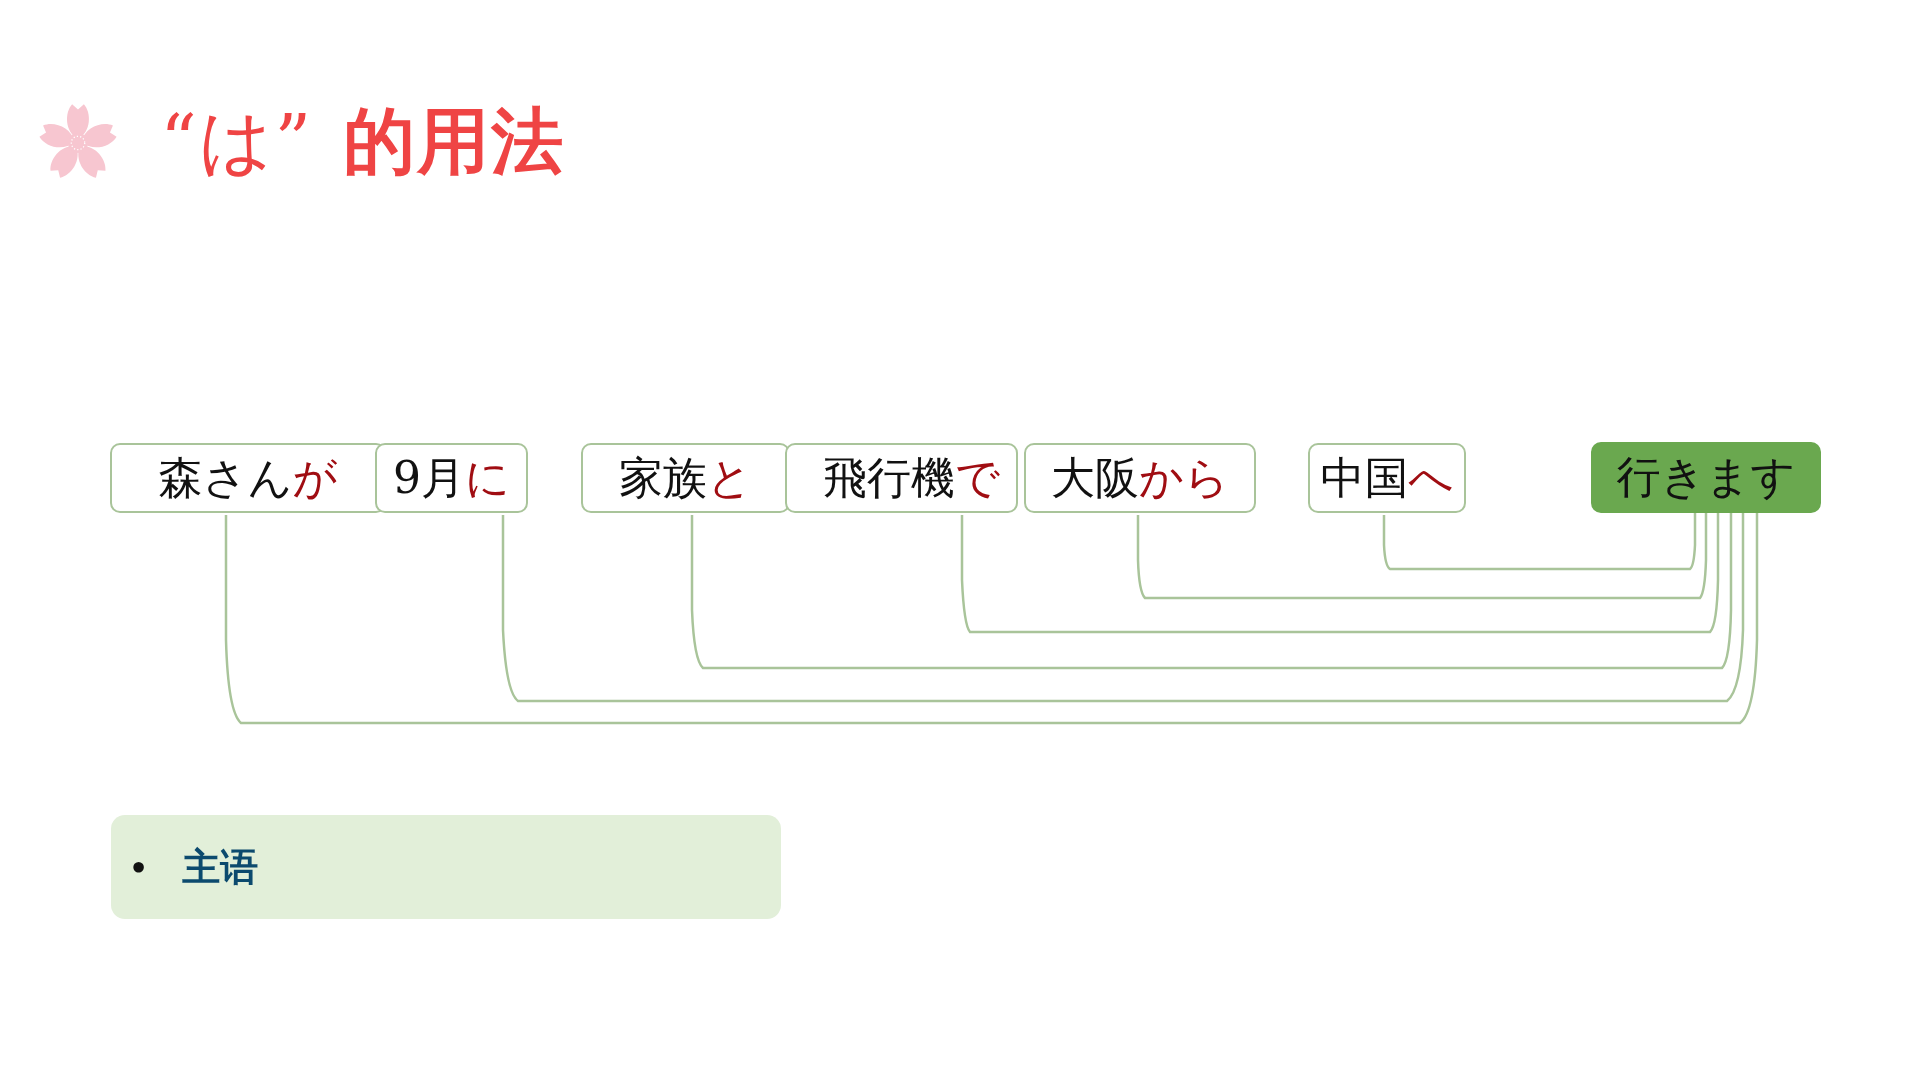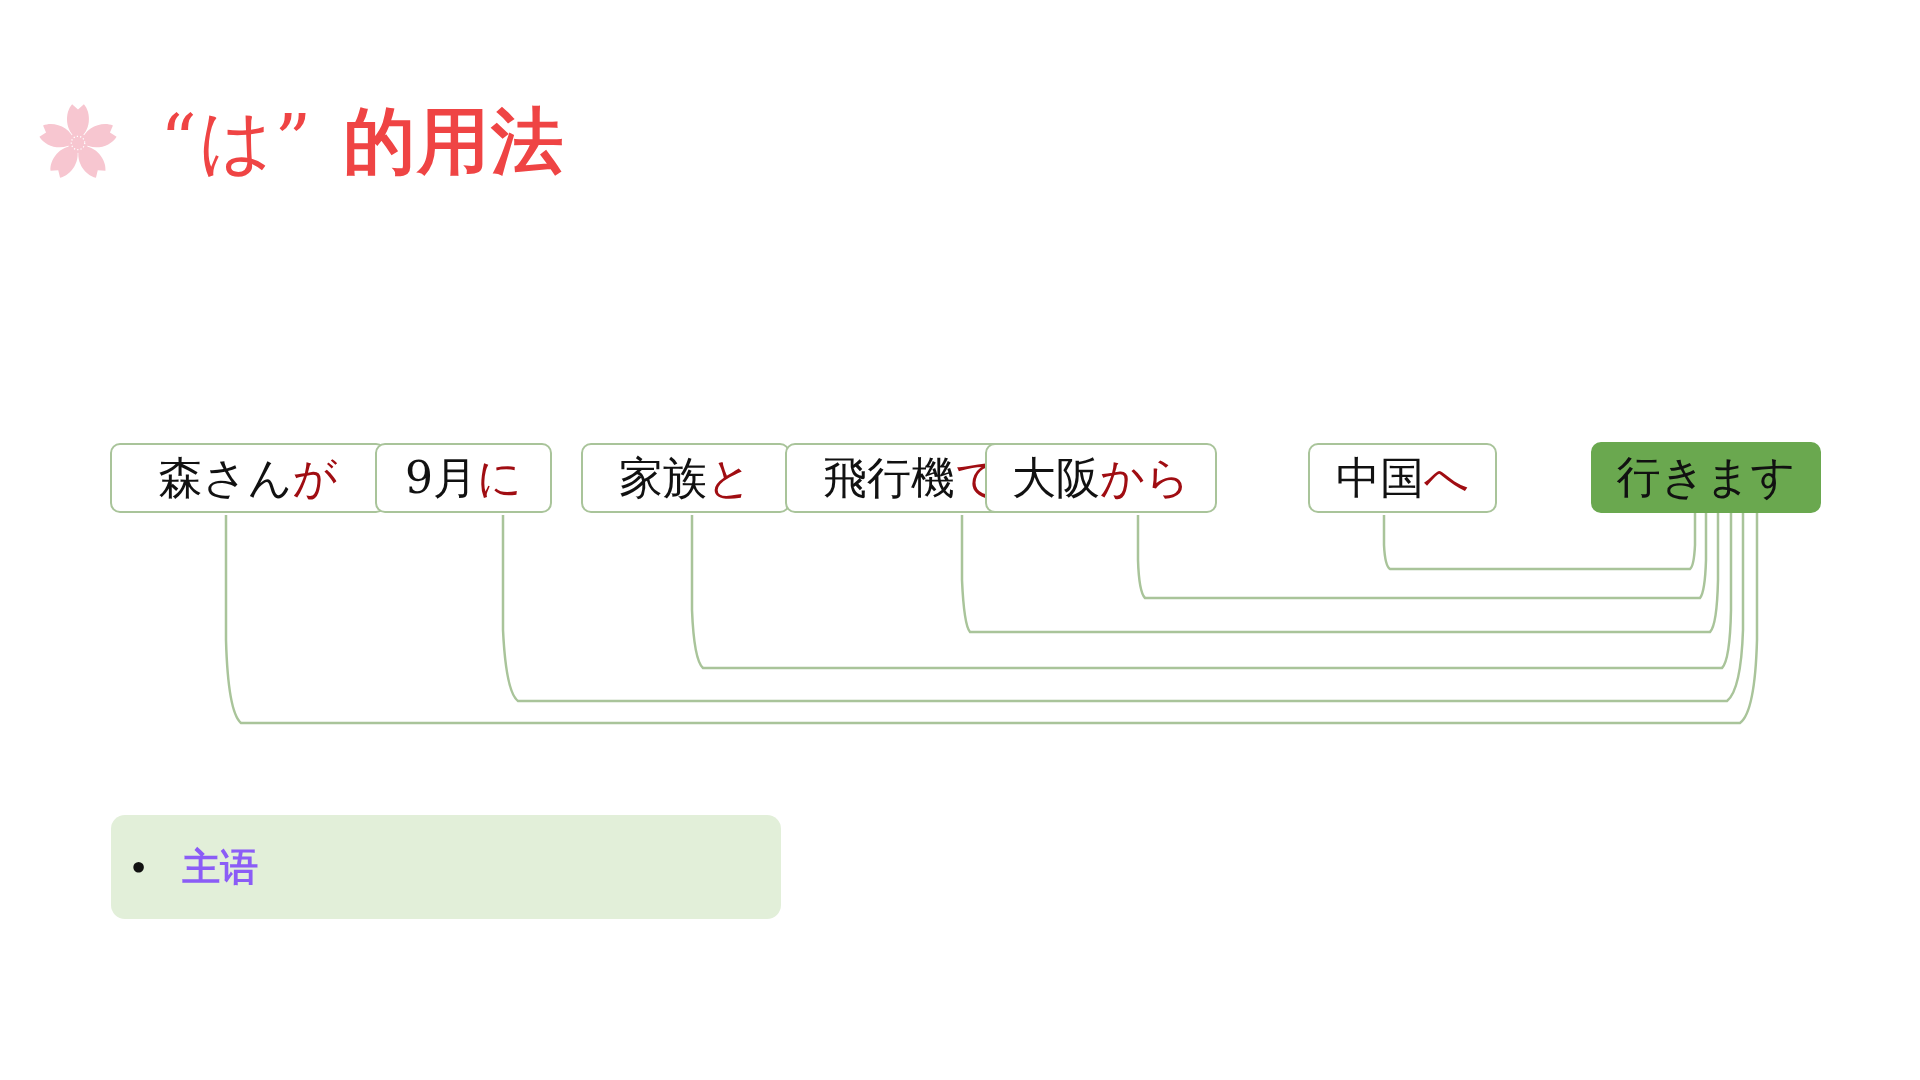--- a/index.html
+++ b/index.html
@@ -12,21 +12,21 @@
   .box { position:absolute; top:443px; height:70px; border:2px solid #a9c49a; border-radius:10px;
          background:#fff; box-sizing:border-box; display:flex; align-items:center; justify-content:center;
          font-family:"DejaVu Serif", serif; font-size:44px; color:#111; white-space:nowrap; }
   .box .p { color:#a00d12; }
   .box.verb { background:#6aa84f; border-color:#6aa84f; color:#111; font-family:"DejaVu Sans", sans-serif;text-align:center; }
   svg.lines { position:absolute; left:0; top:0; width:1920px; height:1080px; pointer-events:none; }
   .note { position:absolute; left:111px; top:815px; width:670px; height:104px; background:#e2efd9;
           border-radius:14px; display:flex; align-items:center; font-size:38px; color:#111;
           font-family:"DejaVu Serif", serif; font-weight:bold; }
   .note .bullet { margin-left:18px; margin-right:34px; font-size:30px; }
-  .note .hl { color:#8b5cf6; }
+  .note .hl { color:#0c4a6e; }
 </style>
 </head>
 <body>
 
 <svg class="flower" viewBox="-50 -50 100 100">
   <g fill="#f7c6d0">
     <g id="petal">
         <path d="M0,-4 C-16,-14 -16,-36 -7,-46 L0,-40 L7,-46 C16,-36 16,-14 0,-4 Z"></path>
       </g>
     <use href="#petal" transform="rotate(72)"></use>
@@ -50,37 +50,37 @@
     <path d="M962,515 L962,580 Q964,625 970,632 L1710,632 Q1717,625 1718,580 L1718,513"></path>
     <path d="M1138,515 L1138,560 Q1139,592 1145,598 L1700,598 Q1705,592 1706,560 L1706,513"></path>
     <path d="M1384,515 L1384,545 Q1385,566 1390,569 L1690,569 Q1694,566 1695,545 L1695,513"></path>
   </g>
 </svg>
 
 <div class="box" style="left:110px;width:276px;">
   <span>森さん</span>
     <span class="p">が</span>
 </div>
-<div class="box" style="left:375px;width:177px;">
+<div class="box" style="left:375px;width:153px;">
   <span>9月</span>
     <span class="p">に</span>
 </div>
 <div class="box" style="left:581px;width:209px;font-family:Liberation Serif, serif;">
   <span>家族</span>
     <span class="p">と</span>
 </div>
 <div class="box" style="left:785px;width:233px;padding-left:20px;">
   <span>飛行機</span>
     <span class="p">で</span>
 </div>
-<div class="box" style="left:985px;width:232px;">
+<div class="box" style="left:1024px;width:232px;">
   <span>大阪</span>
     <span class="p">から</span>
 </div>
-<div class="box" style="left:1308px;width:189px;">
+<div class="box" style="left:1308px;width:158px;">
   <span>中国</span>
     <span class="p">へ</span>
 </div>
 <div class="box verb" style="left:1591px;width:230px;top:442px;height:71px;">
   <span>行きます</span>
 </div>
 
 <div class="note">
   <span class="bullet">•</span>
     <span class="hl">主语</span>

